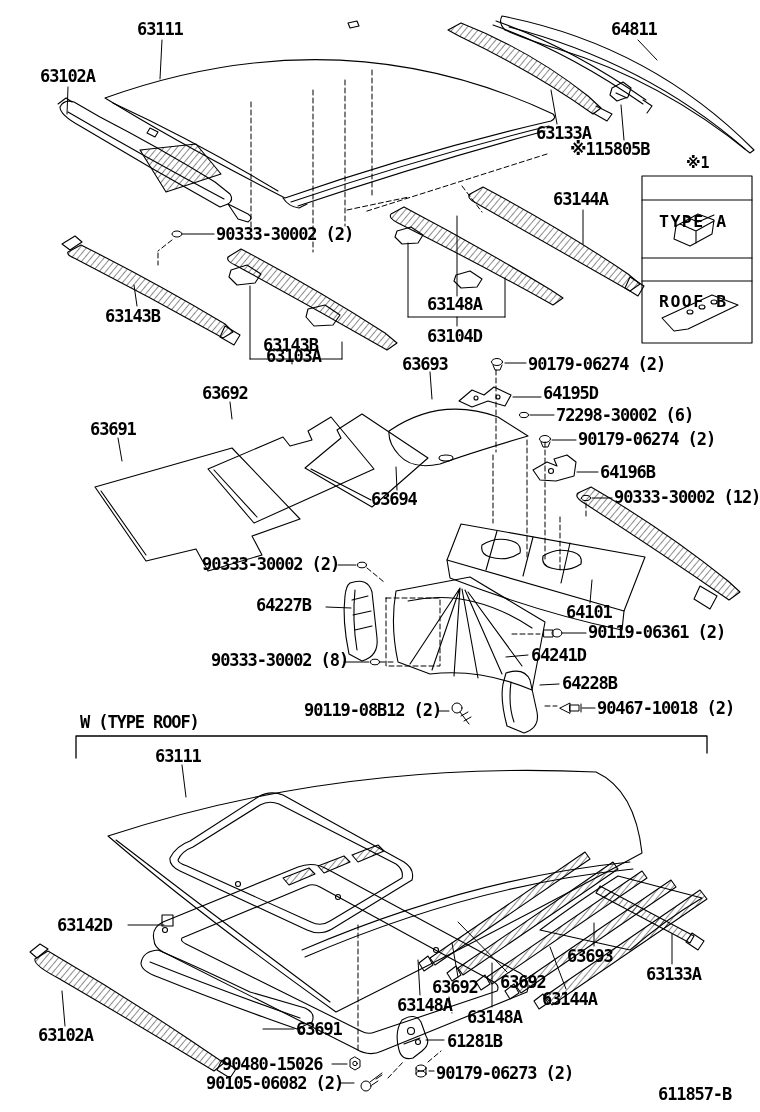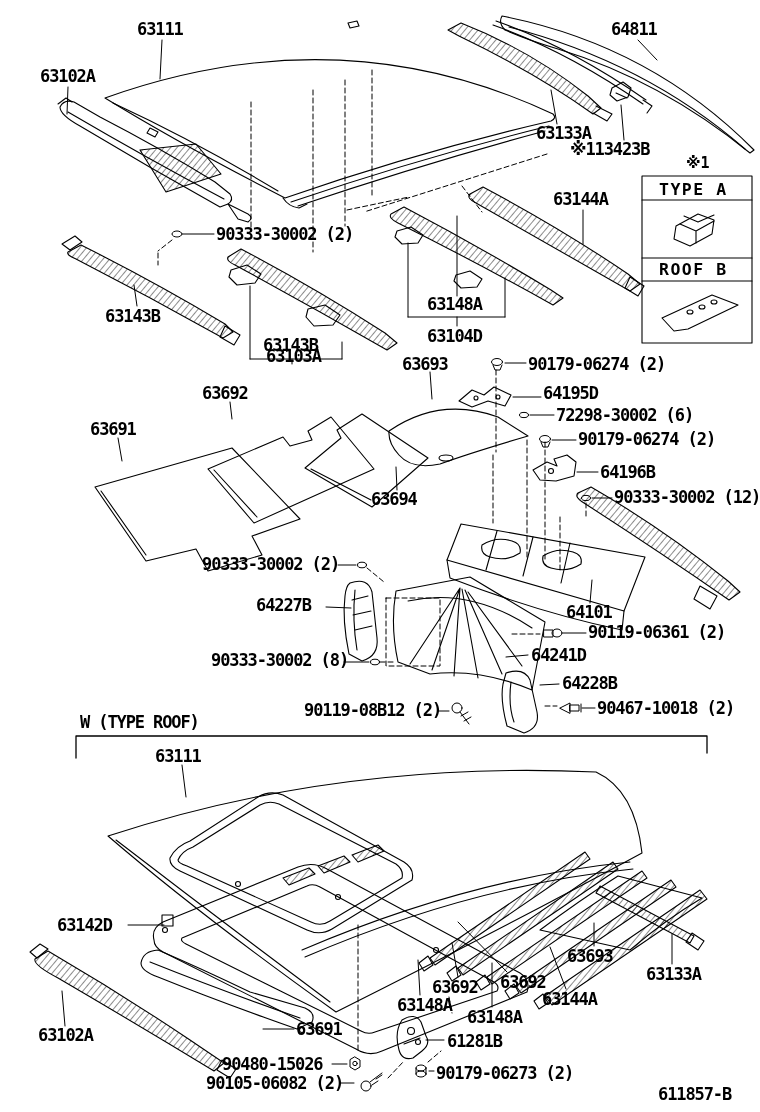--- a/index.html
+++ b/index.html
@@ -3,21 +3,21 @@
 <meta charset="utf-8">
 <style>
   html,body{margin:0;padding:0;background:#ffffff;}
   .stage{position:relative;width:760px;height:1112px;background:#ffffff;overflow:hidden;
          font-family:"DejaVu Sans Mono","DejaVu Sans",monospace;}
   #art{position:absolute;left:0;top:0;}
   .co{position:absolute;white-space:pre;color:#000;
       font:700 17px/1.05 "DejaVu Sans Mono","DejaVu Sans",monospace;
       letter-spacing:-1.1px;}
   .sm{font-size:15px;letter-spacing:0;}
-  .ty{letter-spacing:1.5px;font-size:16.5px;}
+  .ty{letter-spacing:1.5px;font-size:16.5px;margin-top:32px;}
 </style>
 </head>
 <body>
 
 <div class="stage">
 
 <svg id="art" width="760" height="1112" viewBox="0 0 760 1112">
   <defs>
     <pattern id="hh" width="5" height="5" patternUnits="userSpaceOnUse" patternTransform="rotate(40)">
       <line x1="0" y1="0" x2="0" y2="5" stroke="#000" stroke-width="0.9"></line>
@@ -298,21 +298,21 @@
       <path d="M566,989 L550,947"></path>
       <path d="M492,1007 V963"></path>
     </g>
   </g>
 </svg>
 
 <div class="co" style="left:137px;top:21px">63111</div>
 <div class="co" style="left:40px;top:68px">63102A</div>
 <div class="co" style="left:611px;top:21px">64811</div>
 <div class="co" style="left:536px;top:125px">63133A</div>
-<div class="co" style="left:570px;top:141px">※113423B</div>
+<div class="co" style="left:570px;top:141px">※115805B</div>
 <div class="co" style="left:553px;top:191px">63144A</div>
 <div class="co" style="left:216px;top:226px">90333-30002 (2)</div>
 <div class="co" style="left:105px;top:308px">63143B</div>
 <div class="co" style="left:427px;top:296px">63148A</div>
 <div class="co" style="left:427px;top:328px">63104D</div>
 <div class="co" style="left:263px;top:337px">63143B</div>
 <div class="co" style="left:266px;top:348px">63103A</div>
 <div class="co" style="left:402px;top:356px">63693</div>
 <div class="co" style="left:528px;top:356px">90179-06274 (2)</div>
 <div class="co" style="left:543px;top:385px">64195D</div>

